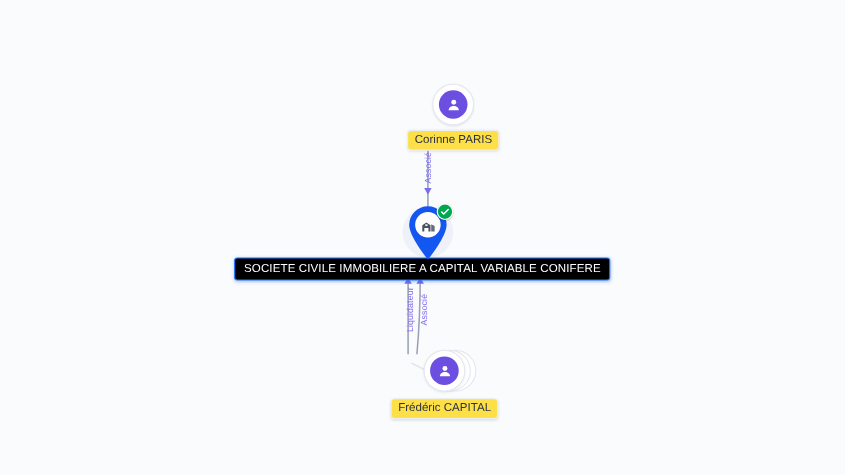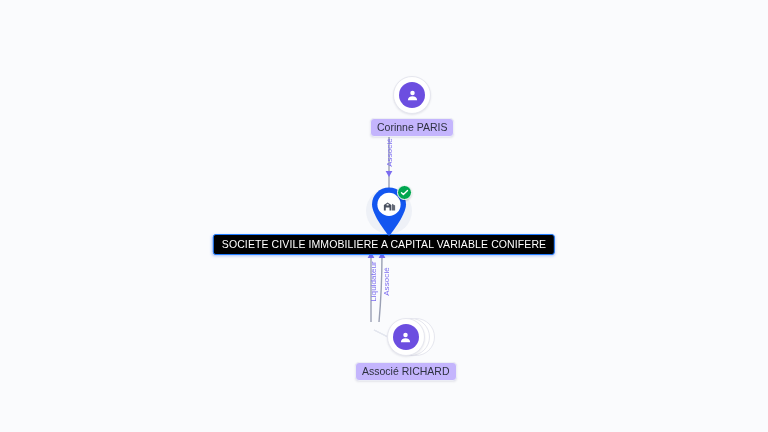--- a/index.html
+++ b/index.html
@@ -35,21 +35,21 @@
 
   
   .stack { position:absolute; border-radius:50%; background:#ffffff;
            border:1px solid #e6e7ef; width:38px; height:38px; }
   .stack.s1 { left:5px;  top:0px; z-index:2; }
   .stack.s2 { left:10px; top:0px; z-index:1; }
 
   
   .pill {
     margin-top:4px;
-    background:#c4b5fd;
+    background:#fde047;
     border:1px solid #eceef5;
     border-radius:4px;
     box-shadow:0 1px 2px rgba(40,44,80,.10);
     padding:2px 6px 3px 6px;
     font-size:10.5px;
     color:#2d3140;
     white-space:nowrap;
     line-height:12px;
   }
 
@@ -178,16 +178,16 @@
       <div class="stack s1"></div>
       <div class="avatar-ring">
         <div class="avatar-dot">
           <svg viewBox="0 0 24 24" fill="#ffffff" aria-hidden="true">
             <circle cx="12" cy="8" r="3.6"></circle>
             <path d="M4.6 19.4c0-3.9 3.3-6.2 7.4-6.2s7.4 2.3 7.4 6.2z"></path>
           </svg>
         </div>
       </div>
     </div>
-    <div class="pill" style="margin-top:6px;">Associé RICHARD</div>
+    <div class="pill" style="margin-top:6px;">Frédéric CAPITAL</div>
   </div>
 
 </div>
 
 </body></html>

